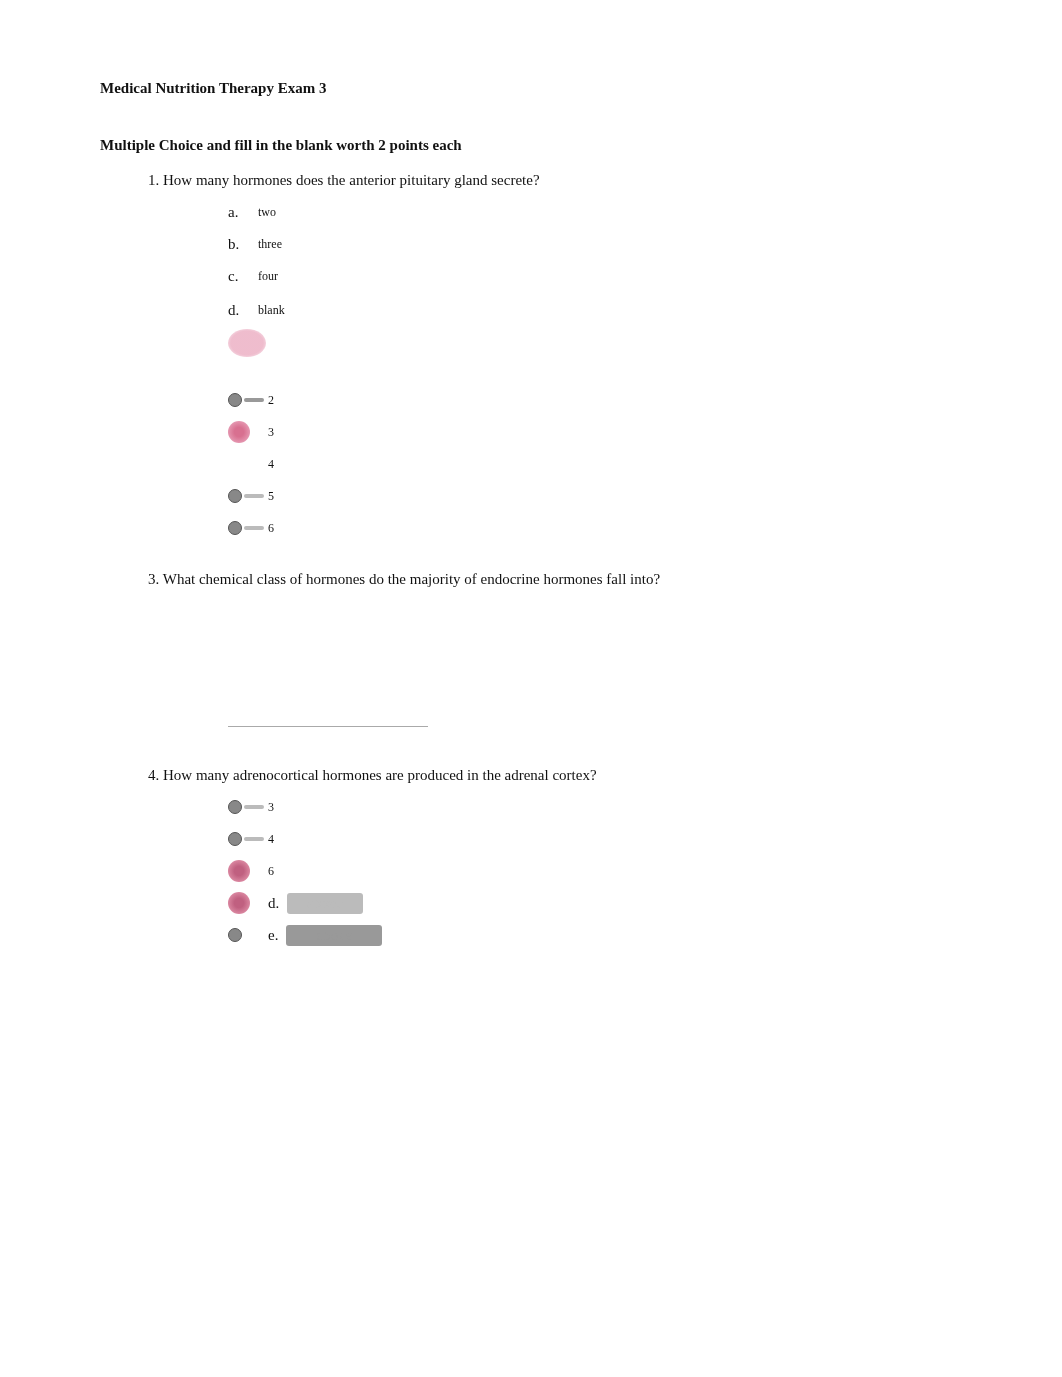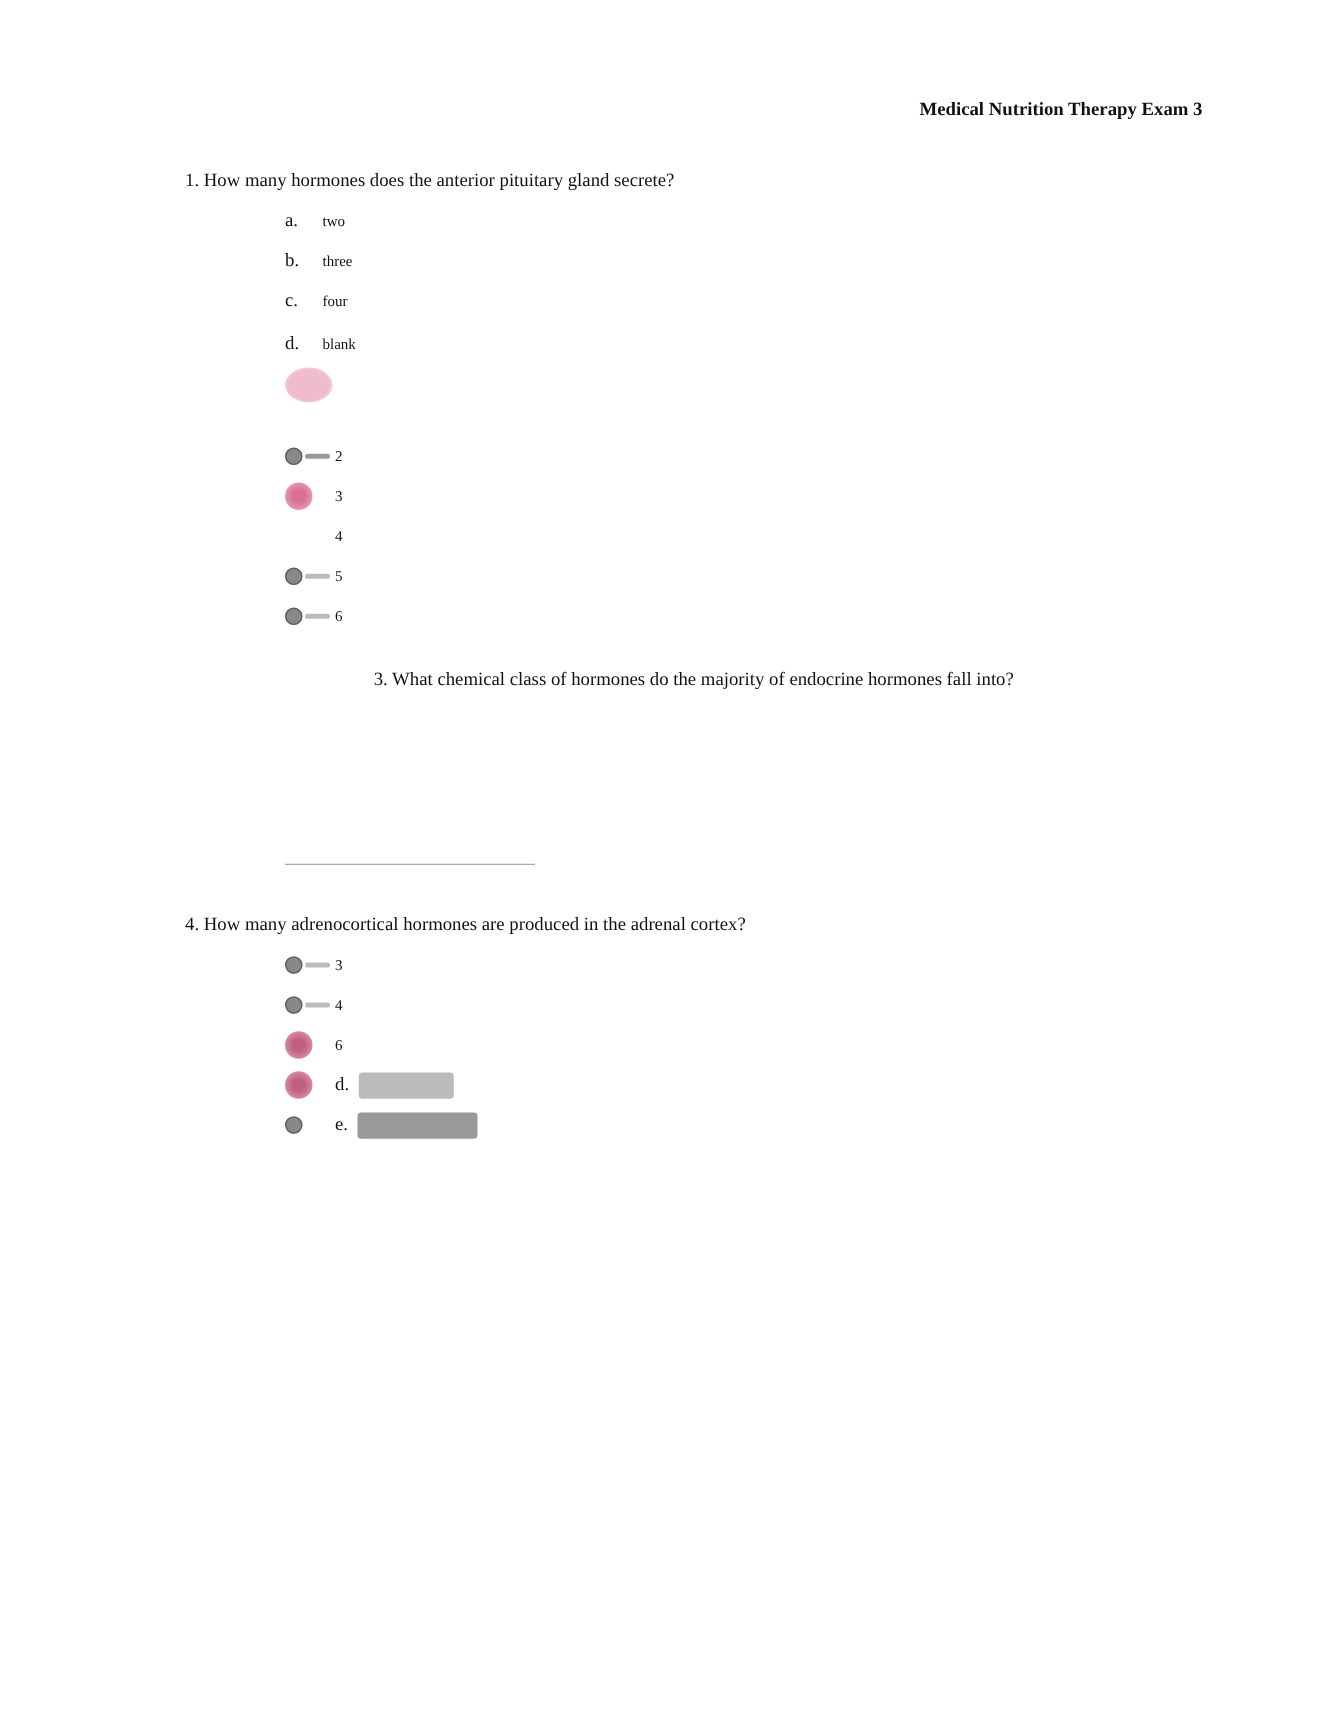--- a/index.html
+++ b/index.html
@@ -12,21 +12,21 @@
       background: #ffffff;
       font-family: 'Times New Roman', Times, serif;
       font-size: 15px;
       color: #111;
       width: 1062px;
       min-height: 1377px;
       padding: 80px 100px;
     }
 
     .page-title {
-      text-align: right;
+      text-align: left;
       font-weight: bold;
       font-size: 15px;
       margin-bottom: 40px;
     }
 
     .section-header {
       font-weight: bold;
       font-size: 15px;
       margin-bottom: 18px;
     }
@@ -103,20 +103,21 @@
       margin-bottom: 10px;
     }
   </style>
 </head>
 <body>
 
 <div>
 
   <div class="page-title">Medical Nutrition Therapy Exam 3</div>
 
+  <div class="section-header">Multiple Choice and fill in the blank worth 2 points each</div>
 
   <div class="question">
     <div class="question-text">1. How many hormones does the anterior pituitary gland secrete?</div>
     <div class="options">
       <div class="option-row">
         <span class="option-label">a.</span>
         <span class="option-text">two</span>
       </div>
       <div class="option-row">
         <span class="option-label">b.</span>
@@ -174,21 +175,21 @@
         <div class="option-radio">
           <span class="radio-circle selected-dark"></span>
           <span style="width:20px; height:4px; background:#bbb; display:inline-block; margin-left:2px; border-radius:2px;"></span>
         </div>
         <span class="option-text">6</span>
       </div>
 
     </div>
   </div>
 
-  <div class="question q3-area" style="margin-top: 30px; text-align: center;">
+  <div class="question q3-area" style="margin-top: 30px;">
     <div class="question-text">3. What chemical class of hormones do the majority of endocrine hormones fall into?</div>
     <div class="answer-space"></div>
     <div class="blank-line"></div>
   </div>
 
   <div class="question" style="margin-top: 40px;">
     <div class="question-text">4. How many adrenocortical hormones are produced in the adrenal cortex?</div>
     <div class="options">
 
       <div class="option-row">

